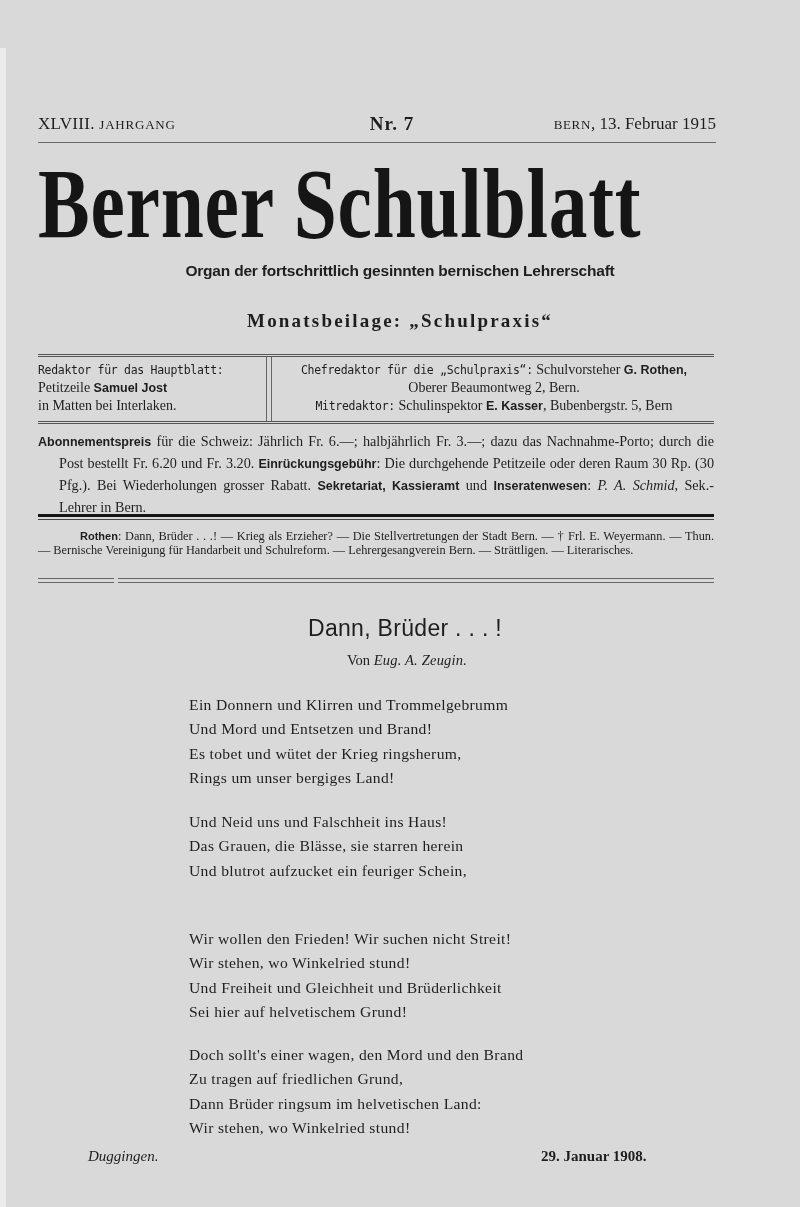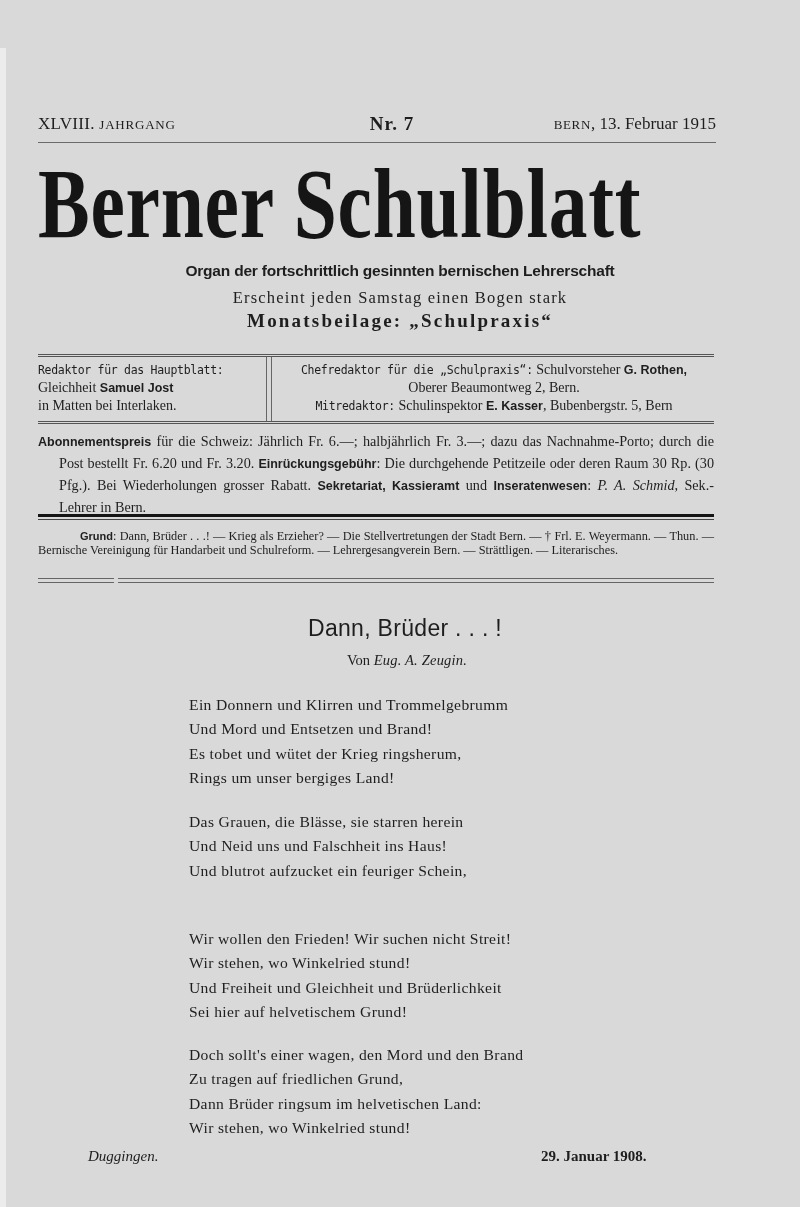--- a/index.html
+++ b/index.html
@@ -74,61 +74,60 @@
 
   <div class="topline">
     <span class="vol"><span>XLVIII.</span> <span class="sc" style="text-transform:uppercase">Jahrgang</span></span>
     <span class="nr">Nr. 7</span>
     <span class="date"><span class="sc" style="text-transform:uppercase">Bern</span><span>, 13. Februar 1915</span></span>
   </div>
   <div class="rule-thin" style="top:94px;left:38px;width:678px;"></div>
 
   <div class="masthead">Berner Schulblatt</div>
   <div class="sub1">Organ der fortschrittlich gesinnten bernischen Lehrerschaft</div>
-  <div class="sub2">Erscheint jeden Samstag einen Bogen stark</div>
   <div class="sub3">Monatsbeilage: „Schulpraxis“</div>
 
   <div class="editors">
     <div class="ed-left">
       <div class="l1">Redaktor für das Hauptblatt:</div>
-      <div><span>Gleichheit </span><span class="bold-sans">Samuel Jost</span></div>
+      <div><span>Petitzeile </span><span class="bold-sans">Samuel Jost</span></div>
       <div>in Matten bei Interlaken.</div>
     </div>
     <div class="ed-div"></div>
     <div class="ed-right">
       <div><span class="mono-lbl">Chefredaktor für die „Schulpraxis“:</span><span> Schulvorsteher </span><span class="bold-sans">G. Rothen,</span></div>
       <div>Oberer Beaumontweg 2, Bern.</div>
       <div><span class="mono-lbl">Mitredaktor:</span><span> Schulinspektor </span><span class="bold-sans">E. Kasser</span><span>, Bubenbergstr. 5, Bern</span></div>
     </div>
   </div>
 
   <div class="abo">
     <p><span class="bold-sans">Abonnementspreis</span><span> für die Schweiz: Jährlich Fr. 6.—; halbjährlich Fr. 3.—; dazu das Nachnahme-Porto; durch die Post bestellt Fr. 6.20 und Fr. 3.20. </span><span class="bold-sans">Einrückungsgebühr</span><span>: Die durchgehende Petitzeile oder deren Raum 30 Rp. (30 Pfg.). Bei Wiederholungen grosser Rabatt. </span><span class="bold-sans">Sekretariat, Kassieramt</span><span> und </span><span class="bold-sans">Inseratenwesen</span><span>: </span><i>P. A. Schmid</i><span>, Sek.-Lehrer in Bern.</span></p>
   </div>
   <div class="rule-heavy"></div>
   <div class="rule-heavy2"></div>
 
   <div class="inhalt">
-    <p><span class="bold-sans" style="font-size:11px">Grund</span><span>: Dann, Brüder . . .! — Krieg als Erzieher? — Die Stellvertretungen der Stadt Bern. — † Frl. E. Weyermann. — Thun. — Bernische Vereinigung für Handarbeit und Schulreform. — Lehrergesangverein Bern. — Strättligen. — Literarisches.</span></p>
+    <p><span class="bold-sans" style="font-size:11px">Rothen</span><span>: Dann, Brüder . . .! — Krieg als Erzieher? — Die Stellvertretungen der Stadt Bern. — † Frl. E. Weyermann. — Thun. — Bernische Vereinigung für Handarbeit und Schulreform. — Lehrergesangverein Bern. — Strättligen. — Literarisches.</span></p>
   </div>
   <div class="dbl" style="left:38px;width:76px;"></div>
   <div class="dbl" style="left:118px;width:596px;"></div>
 
   <div class="poem-title">Dann, Brüder . . . !</div>
   <div class="byline"><span>Von </span><i>Eug. A. Zeugin.</i></div>
 
   <div class="stanza" style="top:645px;">
     <div>Ein Donnern und Klirren und Trommelgebrumm</div>
     <div>Und Mord und Entsetzen und Brand!</div>
     <div>Es tobet und wütet der Krieg ringsherum,</div>
     <div>Rings um unser bergiges Land!</div>
   </div>
   <div class="stanza" style="top:762px;">
+    <div>Und Neid uns und Falschheit ins Haus!</div>
     <div>Das Grauen, die Blässe, sie starren herein</div>
-    <div>Und Neid uns und Falschheit ins Haus!</div>
     <div>Und blutrot aufzucket ein feuriger Schein,</div>
   </div>
   <div class="stanza" style="top:879px;">
     <div>Wir wollen den Frieden! Wir suchen nicht Streit!</div>
     <div>Wir stehen, wo Winkelried stund!</div>
     <div>Und Freiheit und Gleichheit und Brüderlichkeit</div>
     <div>Sei hier auf helvetischem Grund!</div>
   </div>
   <div class="stanza" style="top:995px;">
     <div>Doch sollt's einer wagen, den Mord und den Brand</div>

